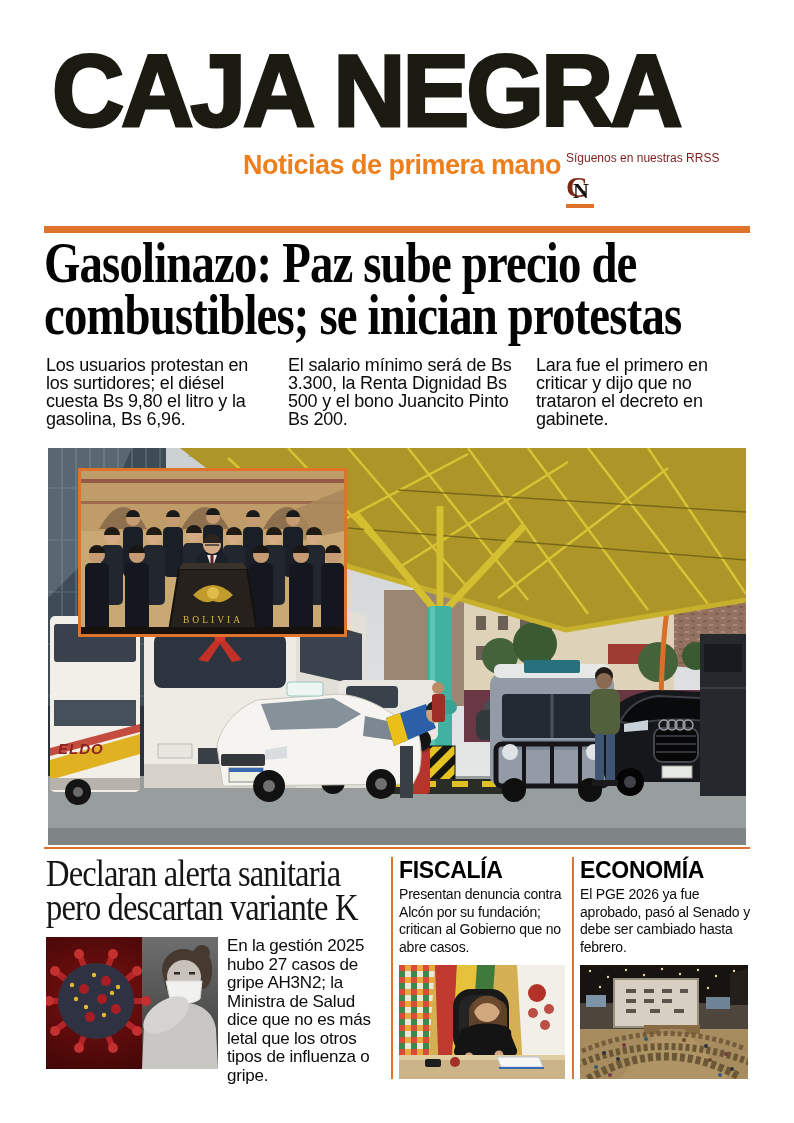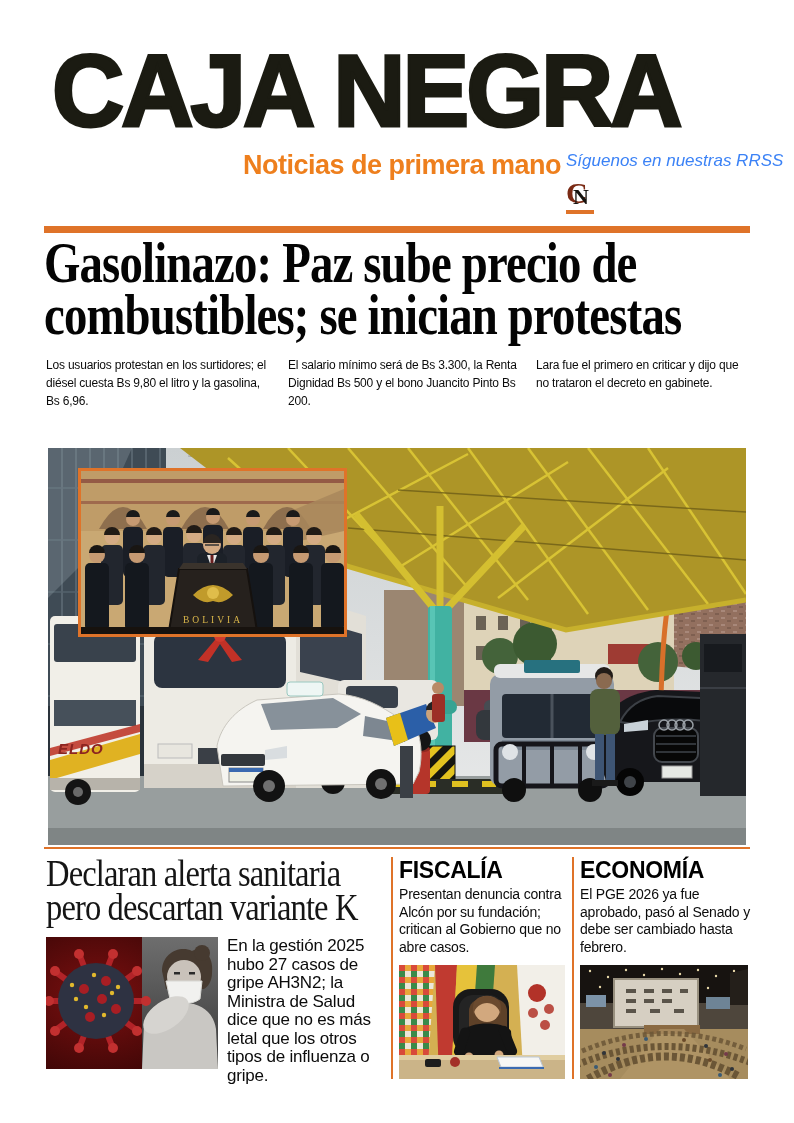--- a/index.html
+++ b/index.html
@@ -6,40 +6,40 @@
   #page{position:relative;width:794px;height:1123px;margin:0 auto;background:#fff;overflow:hidden;
         font-family:"Liberation Sans",sans-serif;color:#111;}
 
   
   .masthead-title{position:absolute;left:52px;top:38px;white-space:nowrap;
     font-family:"Liberation Sans",sans-serif;font-weight:bold;font-size:100px;line-height:102px;
     letter-spacing:-3px;color:#1b1b12;-webkit-text-stroke:3px #1b1b12;transform:scaleY(1.02);transform-origin:left top;}
   .tagline{position:absolute;left:243px;top:150px;font-weight:bold;font-size:27px;letter-spacing:-0.5px;
     color:var(--tagline,#ee7f1d);white-space:nowrap;}
   .social{position:absolute;left:566px;top:151px;width:220px;}
-  .social-heading{font-size:17px;color:#3b82f6;font-style:italic;}
+  .social-heading{font-size:12px;color:#7f1d1d;}
   .social-body{display:flex;gap:7px;margin-top:5px;align-items:center;}
   .cn-logo{width:30px;height:38px;flex:0 0 auto;position:relative;}
   .cn-logo .c{position:absolute;left:0;top:0;font-family:"Liberation Serif",serif;font-weight:bold;font-size:30px;color:#7a2a14;}
   .cn-logo .n{position:absolute;left:7px;top:8px;font-family:"Liberation Serif",serif;font-weight:bold;font-size:22px;color:#15130f;}
   .cn-logo .bar{position:absolute;left:0;bottom:0;width:28px;height:4px;background:var(--accent,#df7329);}
   .social-rows{display:flex;flex-direction:column;gap:3px;}
   .social-row{display:flex;align-items:center;gap:6px;font-size:15px;color:var(--link-orange,#e0802f);white-space:nowrap;}
   .icon16{width:17px;height:17px;display:inline-block;}
   .fb-badge{width:17px;height:17px;border-radius:50%;background:var(--facebook,#1877f2);color:#fff;
     font-family:"Liberation Serif",serif;font-weight:bold;font-size:13px;line-height:17px;text-align:center;}
   .dateline{position:absolute;left:46px;top:189px;font-size:17.5px;color:#101010;white-space:pre;}
   .rule-thick{position:absolute;left:44px;top:226px;width:706px;height:7px;background:var(--accent,#df7329);}
 
   
   .lead-headline{position:absolute;left:44px;top:237px;transform:scaleX(0.82);transform-origin:left top;
     font-family:"Liberation Serif",serif;font-weight:bold;font-size:57px;line-height:52px;
     letter-spacing:-1px;color:#040404;white-space:nowrap;}
   .decks{position:absolute;left:46px;top:356px;width:704px;display:flex;gap:14px;}
-  .deck{font-size:12px;line-height:18px;letter-spacing:-0.2px;color:#0b0b0b;}
+  .deck{font-size:18px;line-height:18px;letter-spacing:-0.2px;color:#0b0b0b;}
   .deck1{width:228px;} .deck2{width:234px;} .deck3{width:208px;}
 
   
   .main-photo{position:absolute;left:48px;top:448px;width:698px;height:397px;background:#c9ccce;overflow:hidden;}
   .main-photo svg{display:block;}
   .inset{position:absolute;left:30px;top:20px;width:263px;height:163px;border:3px solid var(--accent,#df7329);
     background:#c9a873;overflow:hidden;}
   .rule-thin{position:absolute;left:44px;top:847px;width:706px;height:2px;background:var(--accent,#df7329);}
 
   

